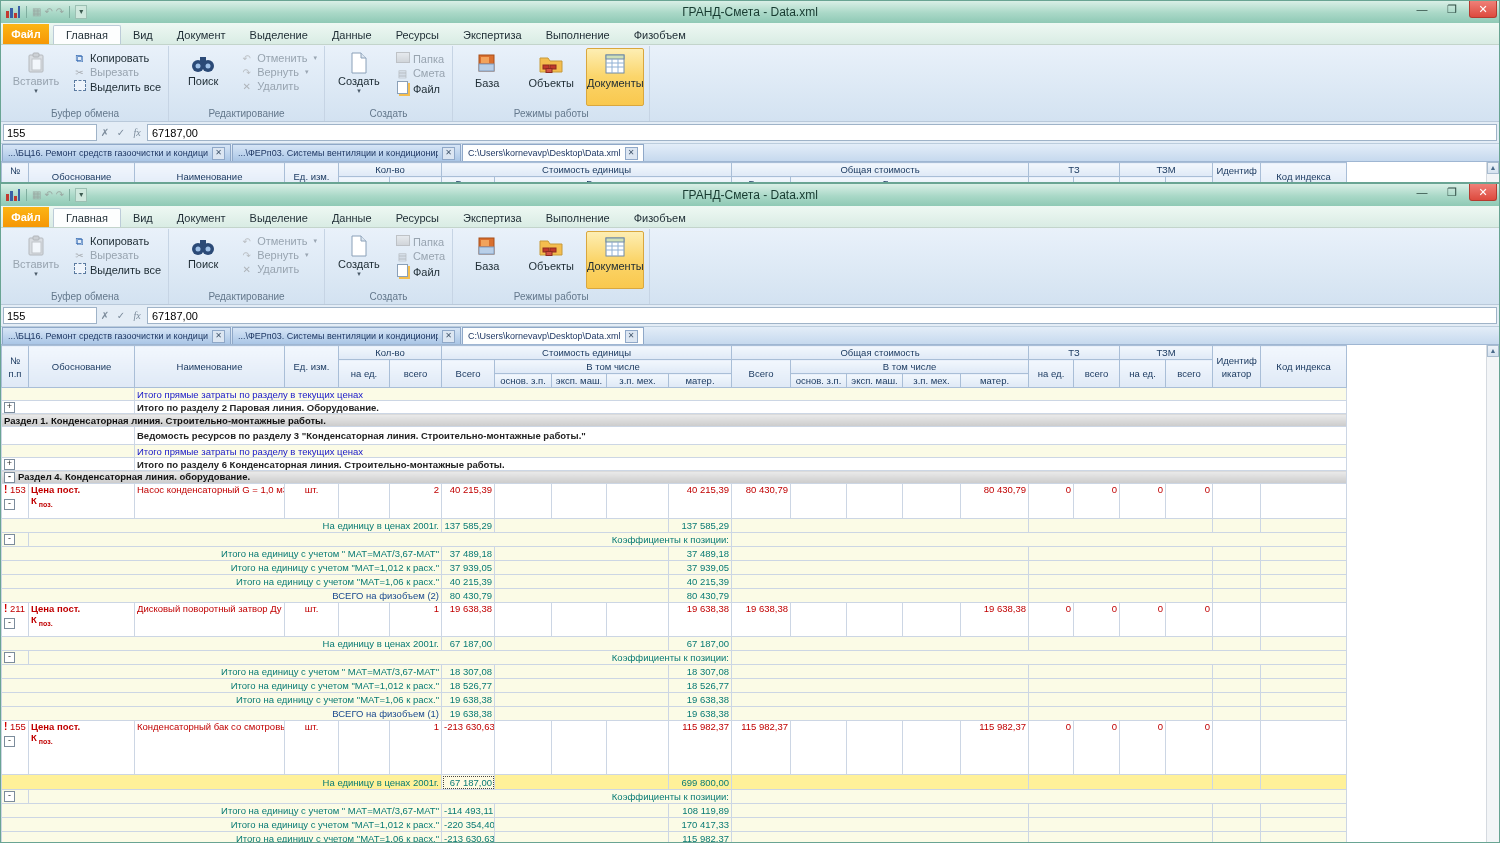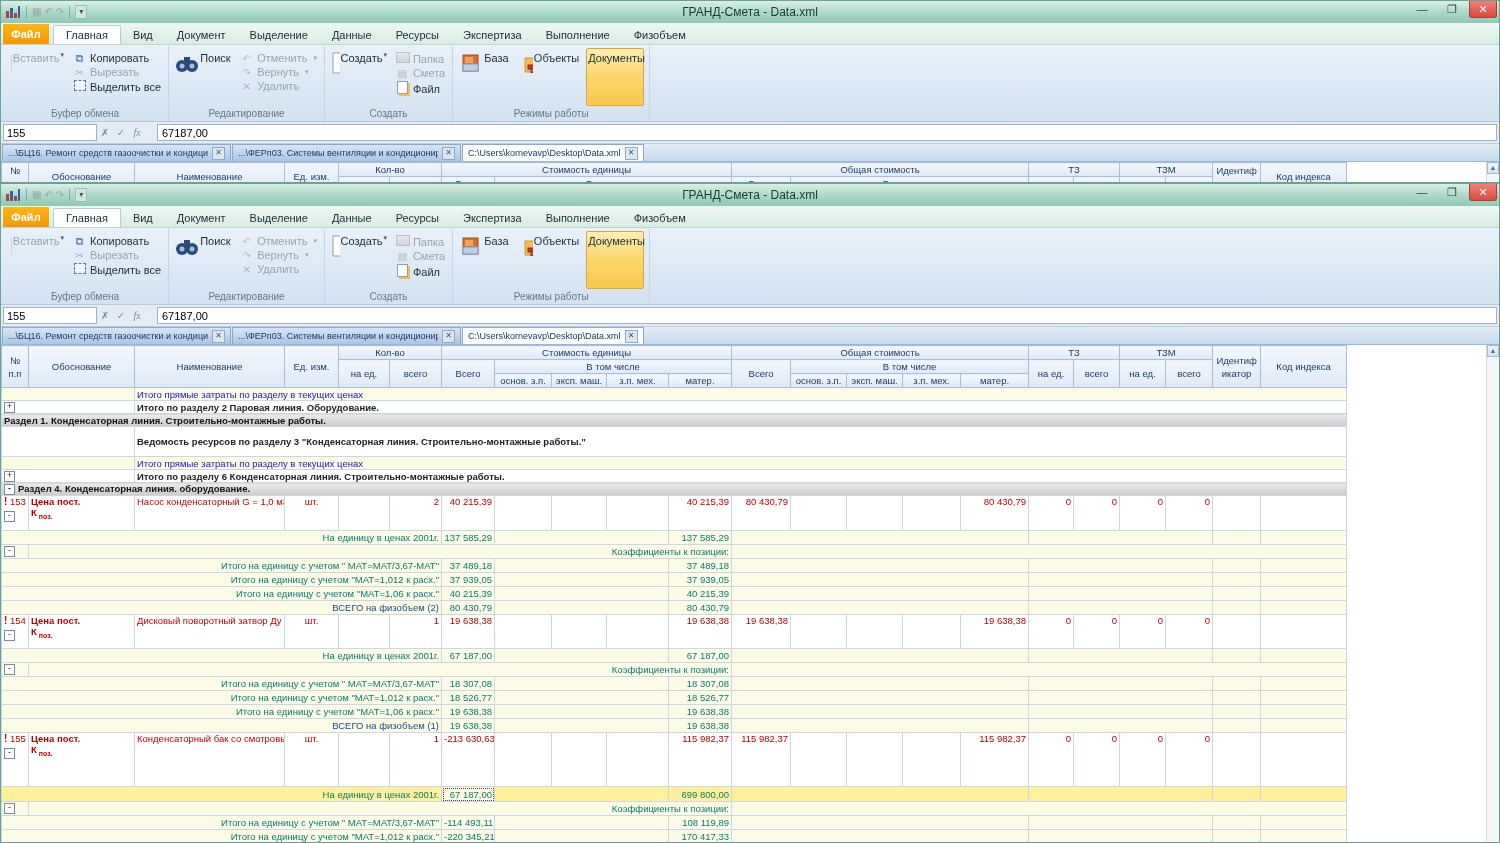--- a/index.html
+++ b/index.html
@@ -31,21 +31,21 @@
            background:linear-gradient(#fcb515,#f69705);margin:0 4px 0 2px;}
   .mtab{padding:3px 12px 3px;color:#1d2b33;cursor:default;}
   .mtab.active{background:#fdfefe;border:1px solid #bccbd8;border-bottom:none;border-radius:2px 2px 0 0;}
 
   
   .ribbon{height:75px;background:linear-gradient(#e9f1fa,#dde9f5 55%,#d3e2f1);
           border-bottom:1px solid #b9c9da;display:flex;align-items:stretch;padding:1px 0 0 1px;}
   .rgroup{display:flex;flex-direction:column;border-right:1px solid #c6d4e4;padding:2px 5px 0 5px;}
   .rbody{flex:1;display:flex;gap:6px;}
   .glabel{text-align:center;font-size:10px;color:#64788c;padding:2px 0 2px;}
-  .bigbtn{width:56px;display:flex;flex-direction:row;align-items:flex-start;justify-content:flex-start;
+  .bigbtn{width:56px;display:flex;flex-direction:column;align-items:center;justify-content:flex-start;
           padding-top:3px;gap:1px;border-radius:2px;border:1px solid transparent;}
   .bigbtn .blabel{font-size:11px;color:#1d2b33;white-space:nowrap;}
   .bigbtn .bdd{font-size:7px;color:#4a5a68;line-height:5px;}
   .bigbtn.active{background:linear-gradient(#fdeeb3,#fbd56a 50%,#f9c84e);border-color:#d9a73e;}
   .bigbtn.dis .blabel{color:#98a4b0;}
   .dis svg,.dis .sicon{filter:grayscale(1) opacity(.55);}
   .scol{display:flex;flex-direction:column;justify-content:flex-start;gap:2px;padding-top:4px;}
   .sbtn{display:flex;align-items:center;gap:4px;padding:0 2px;color:#1d2b33;white-space:nowrap;}
   .sbtn.dis{color:#98a4b0;}
   .sicon{display:inline-block;width:13px;text-align:center;font-size:10px;line-height:11px;}
@@ -59,21 +59,21 @@
   .sdd{font-size:7px;color:#9aa6b2;margin-left:2px;}
 
   
   .formulabar{height:21px;background:#e4edf6;border-bottom:1px solid #bccddd;
               display:flex;align-items:center;padding:0 2px;}
   .namebox{width:86px;height:15px;border:1px solid #9fb3c8;font:11px "Liberation Sans",sans-serif;
            padding:0 3px;background:#fff;}
   .fbb{width:16px;text-align:center;color:#7c8c9c;font-size:10px;}
   .fbb.fx{font-style:italic;font-family:"Liberation Serif",serif;}
   .fvalue{flex:1;height:15px;border:1px solid #9fb3c8;font:11px "Liberation Sans",sans-serif;
-          padding:0 4px;margin-left:12px;background:#fff;}
+          padding:0 4px;margin-left:2px;background:#fff;}
 
   
   .tabbar{height:17px;background:linear-gradient(#e3edf8,#c6d9ee);display:flex;align-items:stretch;
           padding-left:1px;border-bottom:1px solid #9fb6d2;}
   .dtab{display:flex;align-items:center;font-size:9px;color:#1f3864;padding:0 5px;margin-right:1px;
         border:1px solid #8fa8c8;border-bottom:none;
         background:linear-gradient(#d6e5f6,#aac6e6);max-width:218px;}
   .dtab .lbl{overflow:hidden;white-space:nowrap;max-width:200px;}
   .dtab.active{background:#fdfefe;}
   .tclose{width:11px;height:11px;margin-left:4px;border:1px solid #8fa8c8;background:#dce6f2;
@@ -611,21 +611,21 @@
             <td colspan="2"></td>
             <td colspan="20" class="al blue">Итого прямые затраты по разделу в текущих ценах</td>
           </tr>
           <tr style="height: 13px;">
             <td colspan="2" class="al"><span class="exp">+</span></td>
             <td colspan="20" class="al b">Итого по разделу 2 Паровая линия. Оборудование.</td>
           </tr>
           <tr class="rsec" style="height: 13px;">
             <td colspan="22" class="al">Раздел 1. Конденсаторная линия. Строительно-монтажные работы.</td>
           </tr>
-          <tr style="height: 30px;">
+          <tr style="height: 18px;">
             <td colspan="2" class="al"></td>
             <td colspan="20" class="al b">Ведомость ресурсов по разделу 3 "Конденсаторная линия. Строительно-монтажные работы."</td>
           </tr>
           <tr class="ry" style="height: 13px;">
             <td colspan="2"></td>
             <td colspan="20" class="al blue">Итого прямые затраты по разделу в текущих ценах</td>
           </tr>
           <tr style="height: 13px;">
             <td colspan="2" class="al"><span class="exp">+</span></td>
             <td colspan="20" class="al b">Итого по разделу 6 Конденсаторная линия. Строительно-монтажные работы.</td>
@@ -709,21 +709,21 @@
             <td colspan="6" class="ar navy">ВСЕГО на физобъем (2)</td>
             <td class="ar teal">80 430,79</td>
             <td colspan="3"></td>
             <td class="ar teal">80 430,79</td>
             <td colspan="5"></td>
             <td colspan="4"></td>
             <td></td>
             <td></td>
           </tr>
           <tr class="ritem" style="height: 34px;">
-            <td class="al"><div class="numline"><span class="warn">!</span><span class="red"> 154</span></div><span class="exp" style="margin-top: 4px;">-</span></td>
+            <td class="al"><div class="numline"><span class="warn">!</span><span class="red"> 211</span></div><span class="exp" style="margin-top: 4px;">-</span></td>
             <td class="al">
               <div class="red b">Цена пост.</div>
               <div class="red b">К<sub> поз.</sub></div>
             </td>
             <td class="al red nm">Дисковый поворотный затвор Ду 50 с эл.приводом &lt;Арматек-ПС&gt; АСП.609.1423-АК</td>
             <td class="ac red">шт.</td>
             <td></td>
             <td class="ar red">1</td>
             <td class="ar red">19 638,38</td>
             <td></td>
@@ -844,21 +844,21 @@
             <td class="ar teal">-114 493,11</td>
             <td colspan="3"></td>
             <td class="ar teal">108 119,89</td>
             <td colspan="5"></td>
             <td colspan="4"></td>
             <td></td>
             <td></td>
           </tr>
           <tr class="ry" style="height: 14px;">
             <td colspan="6" class="ar teal">Итого на единицу с учетом "МАТ=1,012 к расх."</td>
-            <td class="ar teal">-220 345,21</td>
+            <td class="ar teal">-220 354,40</td>
             <td colspan="3"></td>
             <td class="ar teal">170 417,33</td>
             <td colspan="5"></td>
             <td colspan="4"></td>
             <td></td>
             <td></td>
           </tr>
           <tr class="ry" style="height: 14px;">
             <td colspan="6" class="ar teal">Итого на единицу с учетом "МАТ=1,06 к расх."</td>
             <td class="ar teal">-213 630,63</td>

